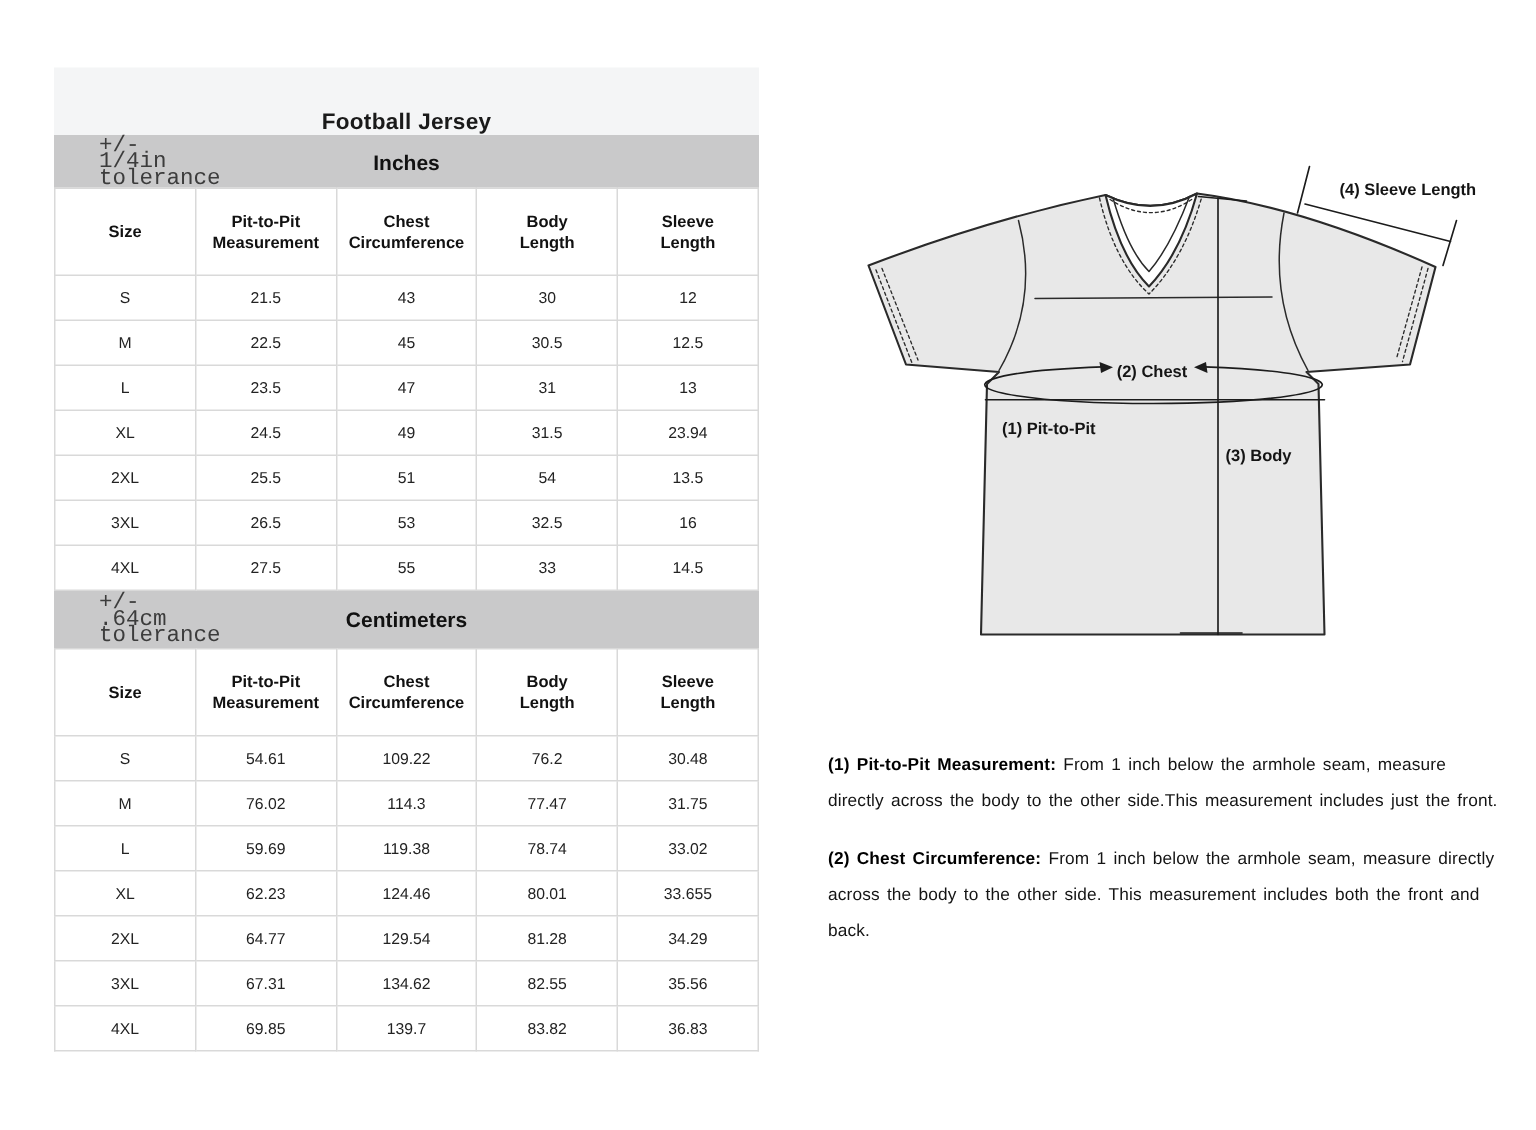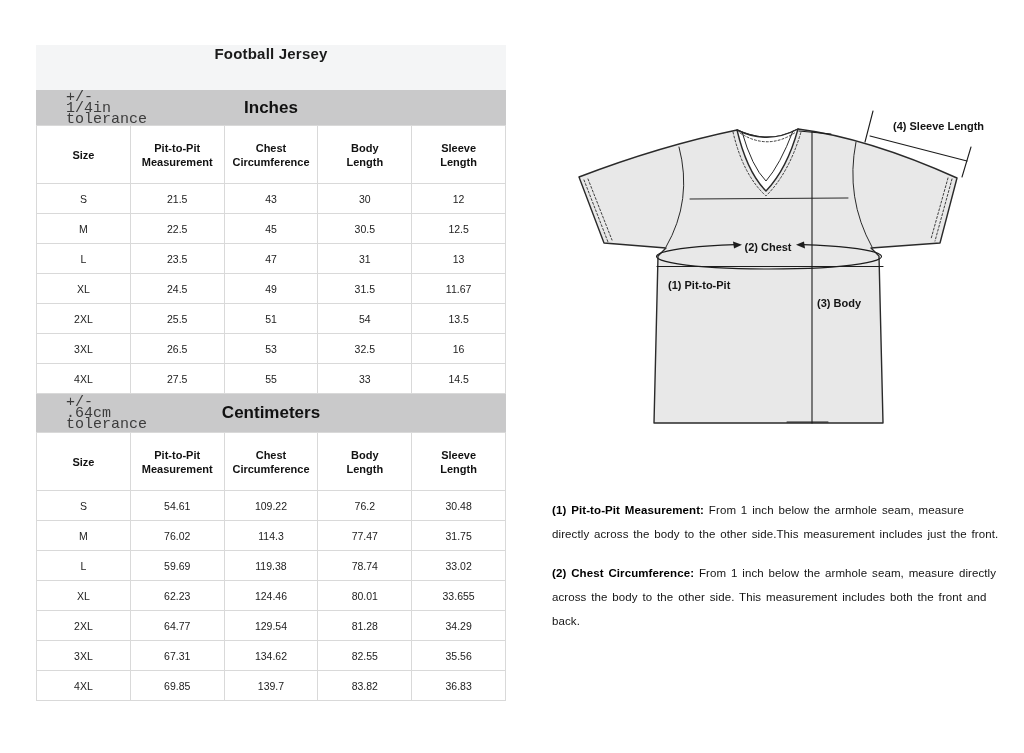--- a/index.html
+++ b/index.html
@@ -3,29 +3,29 @@
 <meta charset="utf-8">
 <title>Football Jersey</title>
 <style>
   * { margin:0; padding:0; box-sizing:border-box; }
   html,body { background:#ffffff; }
   body { font-family:"Liberation Sans", sans-serif; color:#111; }
   .page { position:relative; width:1024px; height:753px; background:#fff; overflow:hidden; }
 
   
   .chart { position:absolute; left:36px; top:45px; width:470px; }
-  .title-band { height:45px; background:#f4f5f6; display:flex; align-items:flex-start; justify-content:center; }
+  .title-band { height:45px; background:#f4f5f6; display:flex; align-items:flex-end; justify-content:center; }
   .title-band span { font-size:15px; font-weight:bold; color:#1a1a1a; letter-spacing:.2px; }
   .unit-band { position:relative; background:#c9c9ca; }
   .band-in { height:35px; }
   .band-cm { height:38px; }
   .tolerance { position:absolute; left:30px; top:50%; transform:translateY(-50%); width:60px;
                font-size:15px; line-height:11px; color:#3c3c3c;font-family:Liberation Mono, monospace; }
   .unit-label { position:absolute; inset:0; display:flex; align-items:center; justify-content:center;
-                font-size:17px; font-weight:bold; color:#111; }
+                font-size:14px; font-weight:bold; color:#111; }
   table.size-table { width:100%; border-collapse:collapse; table-layout:fixed; background:#fff;border-radius:12px; }
   table.size-table th, table.size-table td { border:1px solid #d9d9d9; text-align:center; vertical-align:middle; padding:0 3px; }
   table.size-table th { height:58px; font-size:11px; font-weight:bold; white-space:pre-line; line-height:14px; color:#111; }
   table.size-table td { height:30px; font-size:10.5px; color:#222; }
 
   
   .diagram { position:absolute; left:540px; top:85px; width:484px; height:370px; }
   .diagram text { font-family:"Liberation Sans", sans-serif; font-size:11px; font-weight:bold; fill:#141414; }
 
   
@@ -84,21 +84,21 @@
             <td>23.5</td>
             <td>47</td>
             <td>31</td>
             <td>13</td>
           </tr>
           <tr>
             <td>XL</td>
             <td>24.5</td>
             <td>49</td>
             <td>31.5</td>
-            <td>11.67</td>
+            <td>23.94</td>
           </tr>
           <tr>
             <td>2XL</td>
             <td>25.5</td>
             <td>51</td>
             <td>54</td>
             <td>13.5</td>
           </tr>
           <tr>
             <td>3XL</td>

